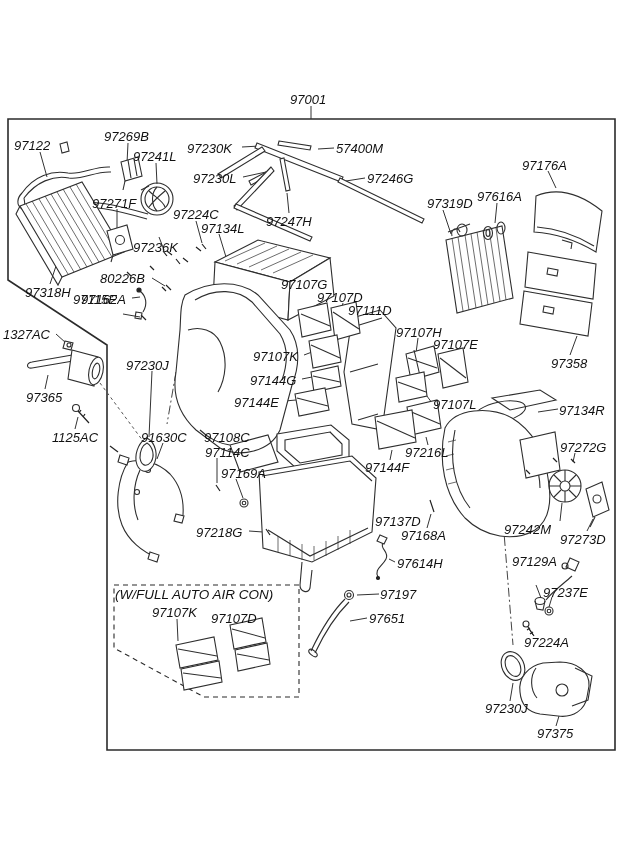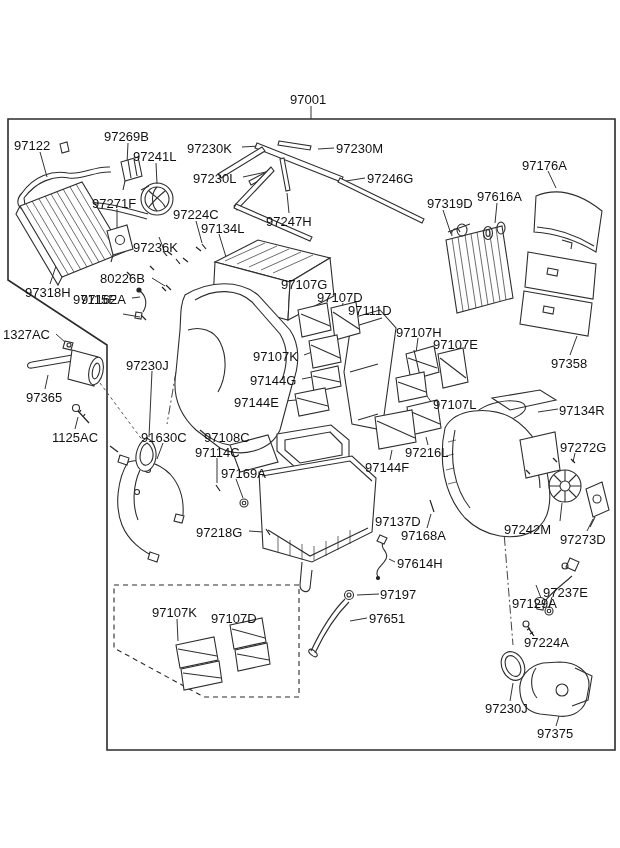--- a/index.html
+++ b/index.html
@@ -1,17 +1,17 @@
 <!DOCTYPE html>
 <html><head>
 <meta charset="utf-8">
 <style>
   html,body{margin:0;padding:0;background:#fff;}
   #stage{position:relative;width:620px;height:848px;background:#fff;overflow:hidden;
-         font-family:"Liberation Sans","DejaVu Sans",sans-serif;}
+         font-family:"Liberation Sans","DejaVu Sans",sans-serif;font-style:italic;}
   #art{position:absolute;left:0;top:0;}
   .pl{position:absolute;font-size:13px;color:#111;white-space:nowrap;letter-spacing:0px;}
   .note{font-size:13.5px;}
   svg .ln{stroke:#333;stroke-width:1;fill:none;}
   svg .bx{stroke:#2b2b2b;stroke-width:1.6;fill:none;}
   svg .pt{stroke:#2e2e2e;stroke-width:1.1;fill:#fff;}
   svg .po{stroke:#2e2e2e;stroke-width:1.1;fill:none;}
   svg .th{stroke:#2e2e2e;stroke-width:0.7;fill:none;}
   svg .dsh{stroke:#2b2b2b;stroke-width:1.1;fill:none;stroke-dasharray:5 4;}
   svg .dd{stroke:#444;stroke-width:1;fill:none;stroke-dasharray:9 3 2 3;}
@@ -251,21 +251,21 @@
     <path class="pt" d="M181,669 L219,661 L222,682 L184,690 Z"></path>
         <path class="po" d="M183,673 L221,678"></path>
   </g>
 </svg>
 
 <span class="pl" style="left:290px;top:92px">97001</span>
 <span class="pl" style="left:14px;top:138px">97122</span>
 <span class="pl" style="left:104px;top:129px">97269B</span>
 <span class="pl" style="left:133px;top:149px">97241L</span>
 <span class="pl" style="left:187px;top:141px">97230K</span>
-<span class="pl" style="left:336px;top:141px">97230M</span>
+<span class="pl" style="left:336px;top:141px">57400M</span>
 <span class="pl" style="left:193px;top:171px">97230L</span>
 <span class="pl" style="left:367px;top:171px">97246G</span>
 <span class="pl" style="left:522px;top:158px">97176A</span>
 <span class="pl" style="left:92px;top:196px">97271F</span>
 <span class="pl" style="left:173px;top:207px">97224C</span>
 <span class="pl" style="left:266px;top:214px">97247H</span>
 <span class="pl" style="left:133px;top:240px">97236K</span>
 <span class="pl" style="left:201px;top:221px">97134L</span>
 <span class="pl" style="left:427px;top:196px">97319D</span>
 <span class="pl" style="left:477px;top:189px">97616A</span>
@@ -283,34 +283,35 @@
 <span class="pl" style="left:253px;top:349px">97107K</span>
 <span class="pl" style="left:250px;top:373px">97144G</span>
 <span class="pl" style="left:234px;top:395px">97144E</span>
 <span class="pl" style="left:433px;top:397px">97107L</span>
 <span class="pl" style="left:551px;top:356px">97358</span>
 <span class="pl" style="left:26px;top:390px">97365</span>
 <span class="pl" style="left:559px;top:403px">97134R</span>
 <span class="pl" style="left:52px;top:430px">1125AC</span>
 <span class="pl" style="left:141px;top:430px">91630C</span>
 <span class="pl" style="left:204px;top:430px">97108C</span>
-<span class="pl" style="left:195px;top:445px">97114C</span>
+<span class="pl" style="left:205px;top:445px">97114C</span>
 <span class="pl" style="left:405px;top:445px">97216L</span>
 <span class="pl" style="left:560px;top:440px">97272G</span>
 <span class="pl" style="left:221px;top:466px">97169A</span>
 <span class="pl" style="left:365px;top:460px">97144F</span>
 <span class="pl" style="left:196px;top:525px">97218G</span>
 <span class="pl" style="left:375px;top:514px">97137D</span>
 <span class="pl" style="left:401px;top:528px">97168A</span>
 <span class="pl" style="left:504px;top:522px">97242M</span>
 <span class="pl" style="left:560px;top:532px">97273D</span>
 <span class="pl" style="left:397px;top:556px">97614H</span>
-<span class="pl" style="left:512px;top:596px">97129A</span>
+<span class="pl" style="left:512px;top:554px">97129A</span>
 <span class="pl" style="left:543px;top:585px">97237E</span>
 <span class="pl" style="left:380px;top:587px">97197</span>
 <span class="pl" style="left:369px;top:611px">97651</span>
 <span class="pl" style="left:524px;top:635px">97224A</span>
+<span class="pl note" style="left:115px;top:587px">(W/FULL AUTO AIR CON)</span>
 <span class="pl" style="left:152px;top:605px">97107K</span>
 <span class="pl" style="left:211px;top:611px">97107D</span>
 <span class="pl" style="left:485px;top:701px">97230J</span>
 <span class="pl" style="left:537px;top:726px">97375</span>
 
 </div>
 
 </body></html>

